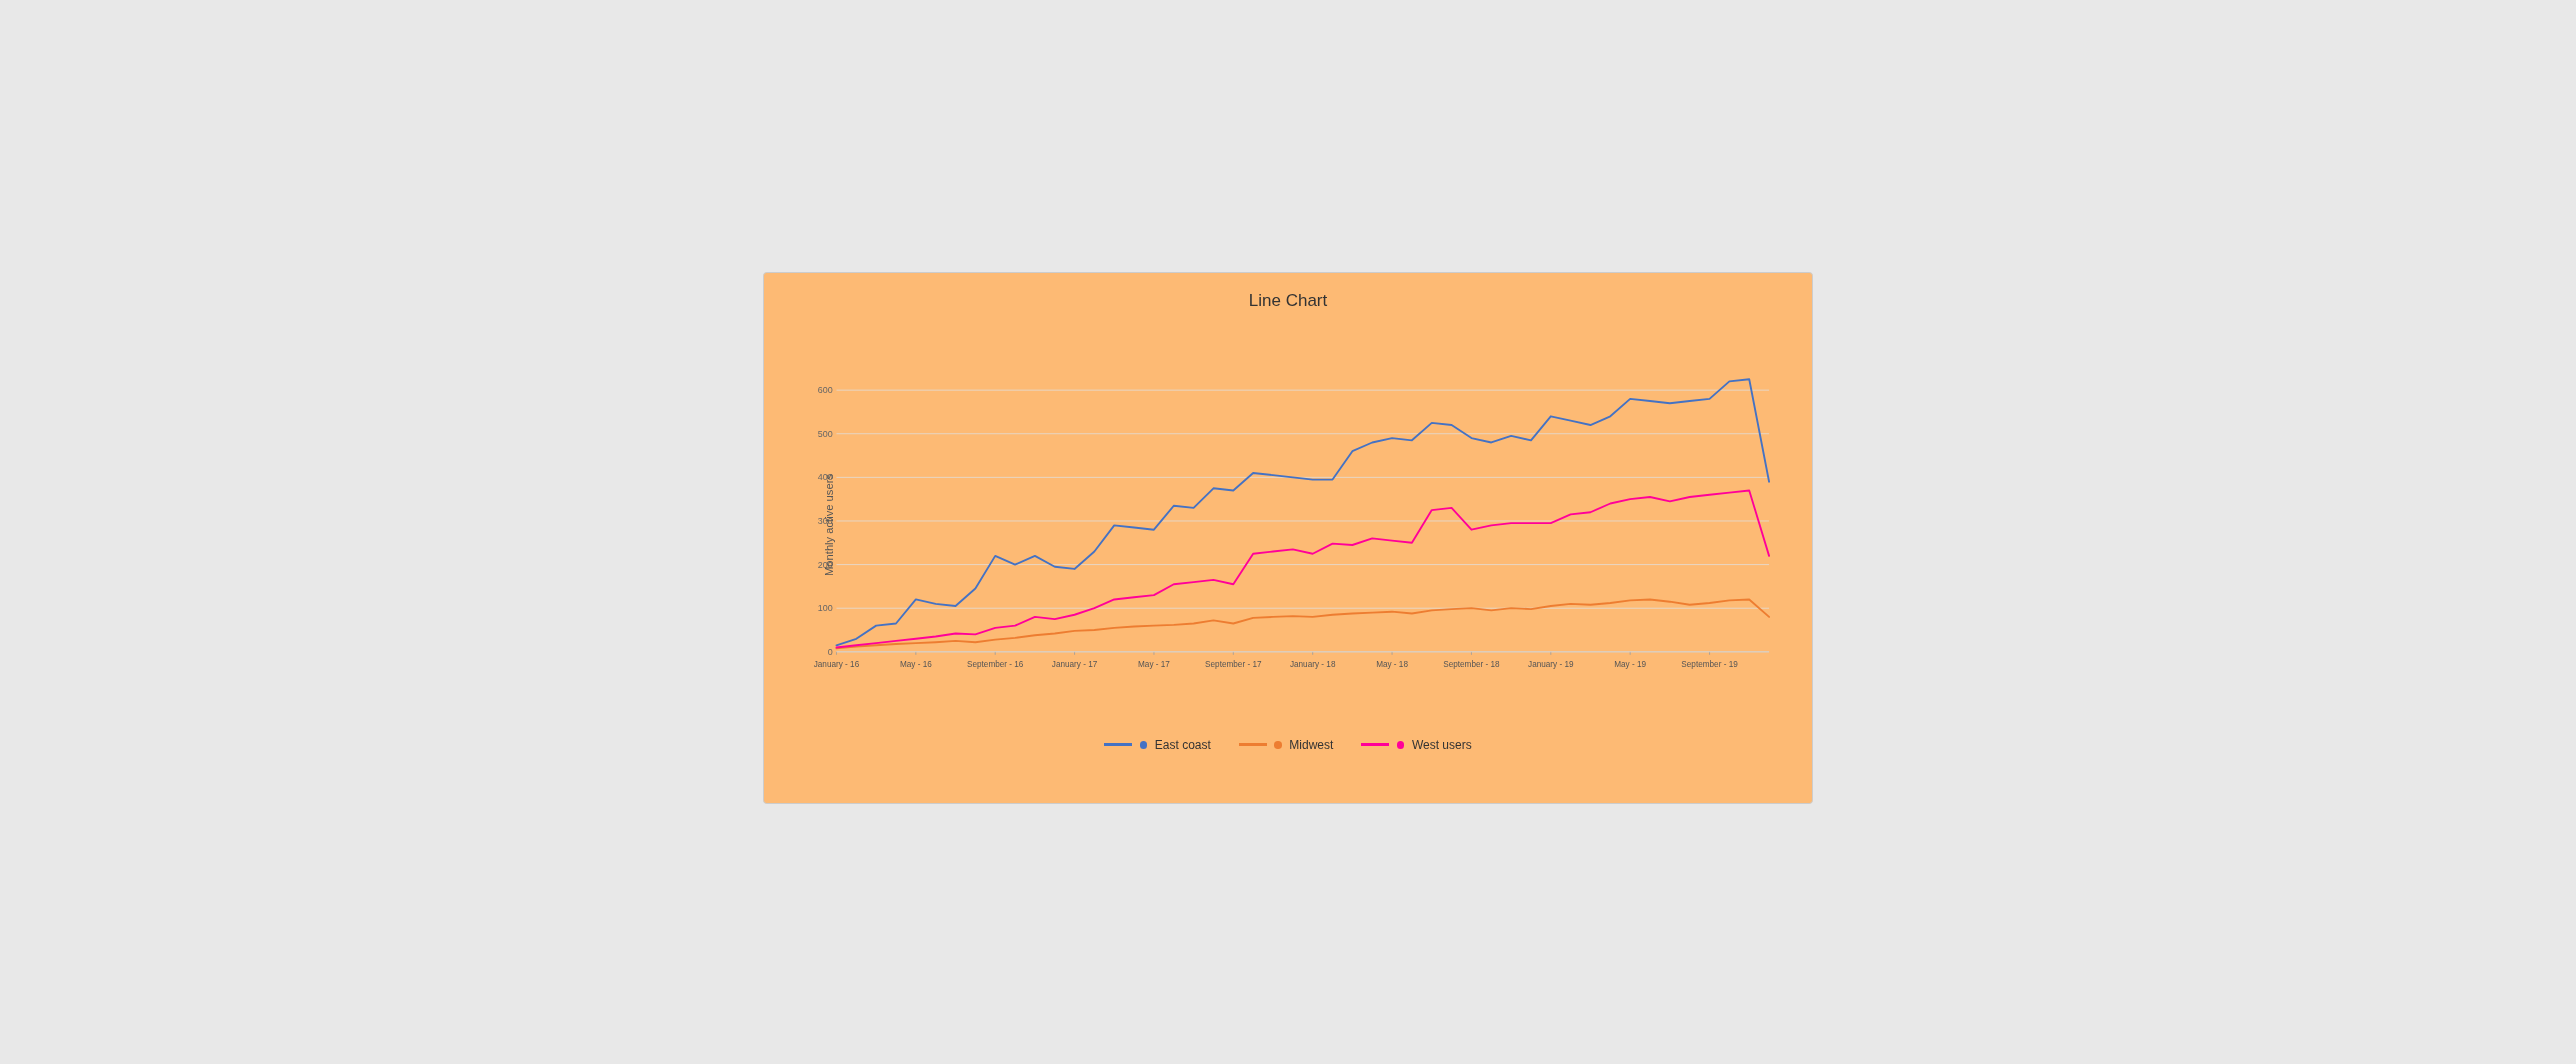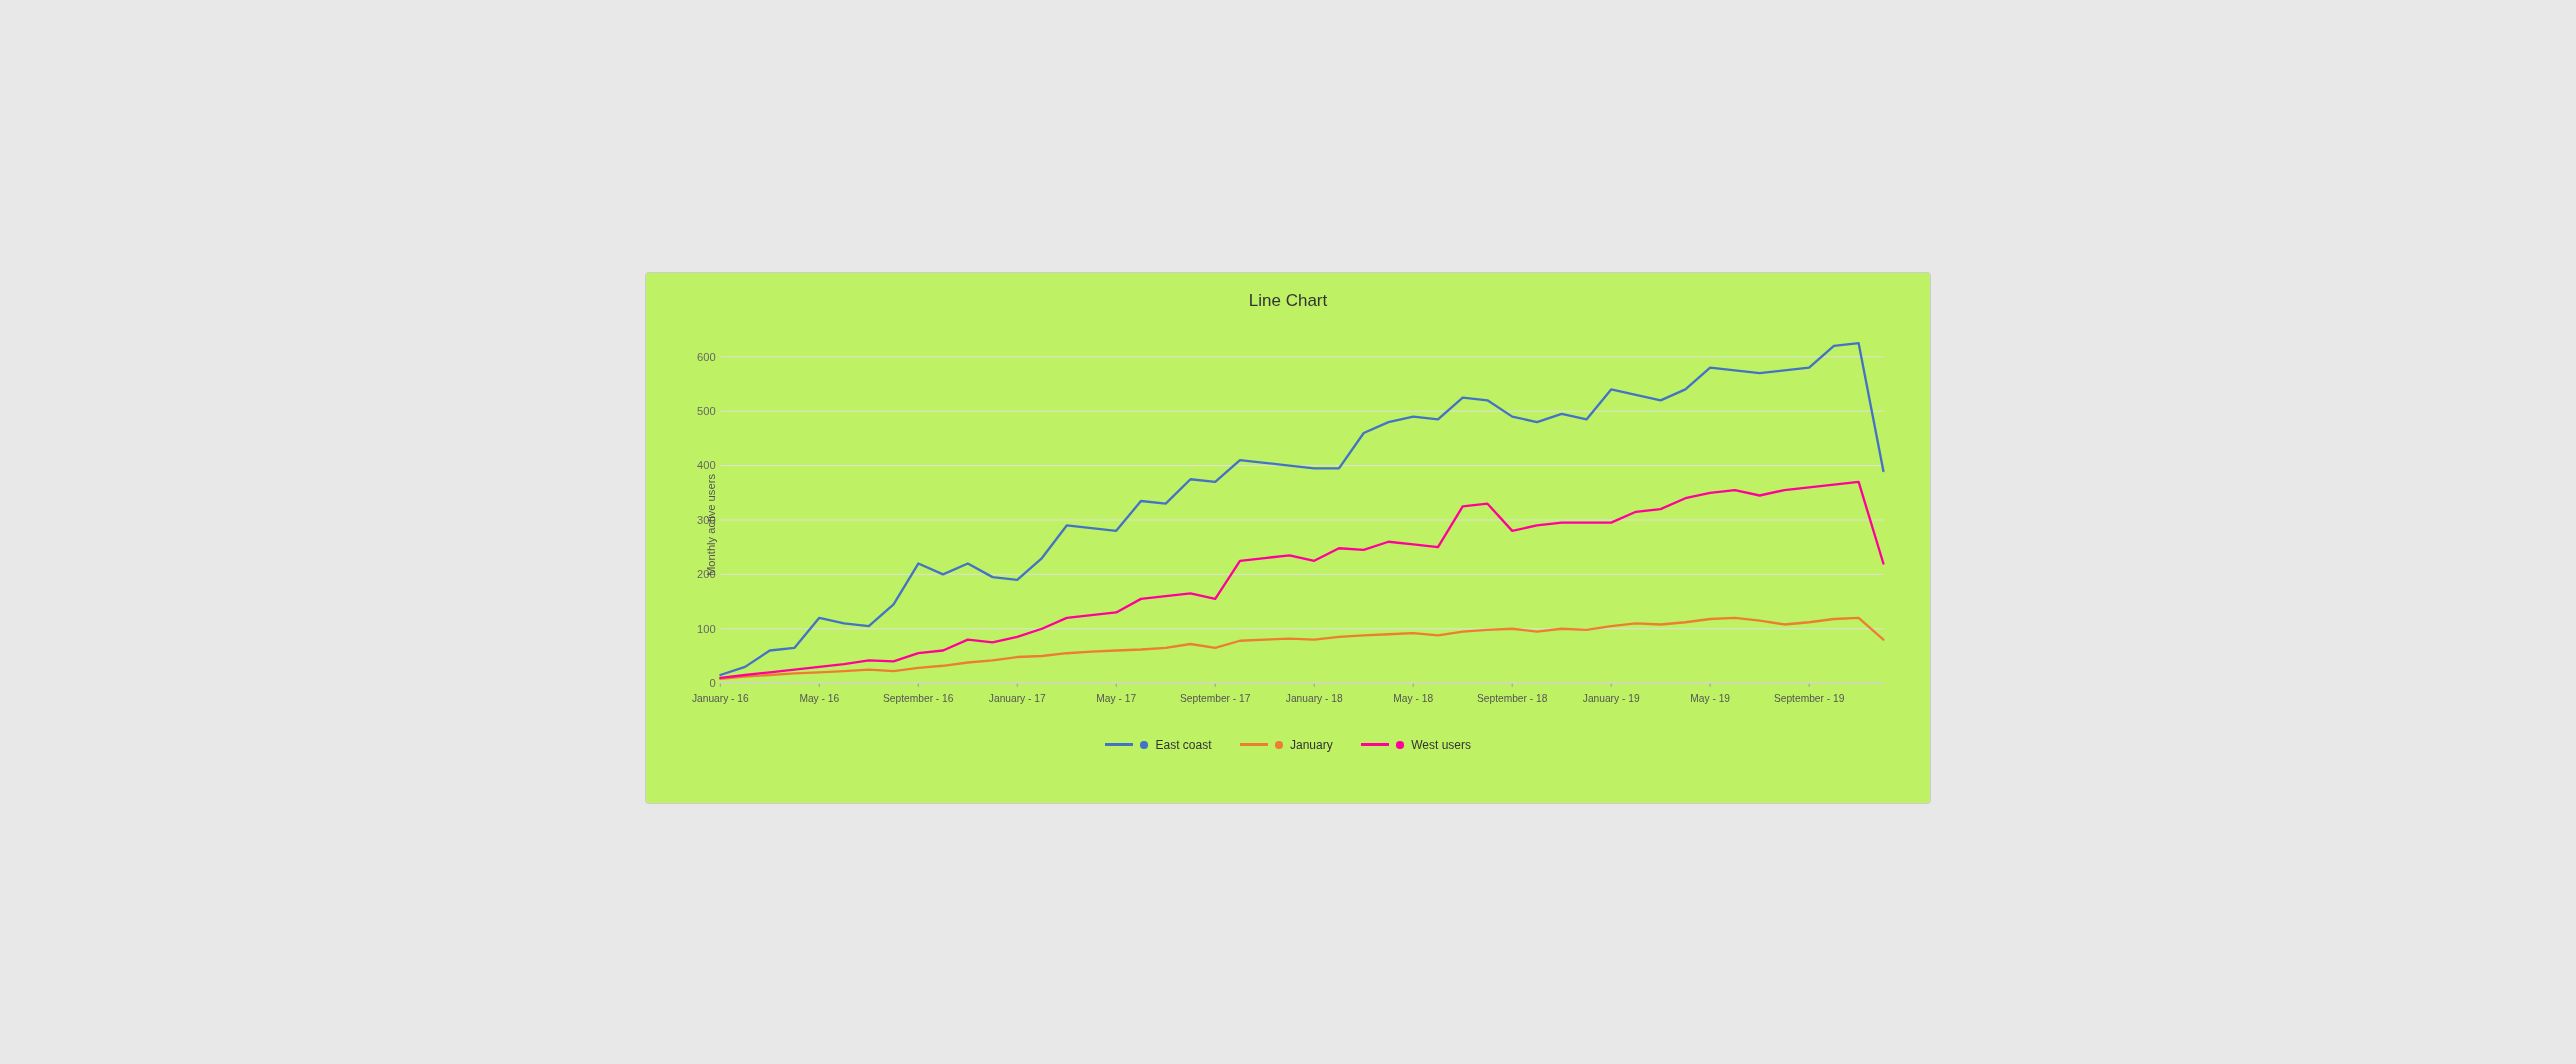--- a/index.html
+++ b/index.html
@@ -5,25 +5,25 @@
     * { margin: 0; padding: 0; box-sizing: border-box; }
     body {
       background: #e8e8e8;
       display: flex;
       align-items: center;
       justify-content: center;
       min-height: 100vh;
       font-family: Arial, sans-serif;
     }
     .chart-container {
-      background: #bef264;
+      background: #fdba74;
       border: 1.4px solid #cccccc;
       border-radius: 3.7px;
       padding: 18.6px 28px 56px 65px;
-      width: 1286px;
+      width: 1050px;
       height: 532px;
       position: relative;
       margin-top: 11px;
     }
     .chart-title {
       text-align: center;
       font-size: 17px;
       font-weight: normal;
       color: #333;
       margin-bottom: 9.3px;
@@ -127,21 +127,21 @@
   </div>
   <div class="legend" id="legendContainer">
       <div class="legend-item">
         <div class="legend-line" style="background-color: rgb(68, 114, 196);"></div>
         <div class="legend-dot" style="background-color: rgb(68, 114, 196);"></div>
         <span>East coast</span>
       </div>
       <div class="legend-item">
         <div class="legend-line" style="background-color: rgb(237, 125, 49);"></div>
         <div class="legend-dot" style="background-color: rgb(237, 125, 49);"></div>
-        <span>January</span>
+        <span>Midwest</span>
       </div>
       <div class="legend-item">
         <div class="legend-line" style="background-color: rgb(255, 0, 153);"></div>
         <div class="legend-dot" style="background-color: rgb(255, 0, 153);"></div>
         <span>West users</span>
       </div>
     </div>
 </div>
 
 

